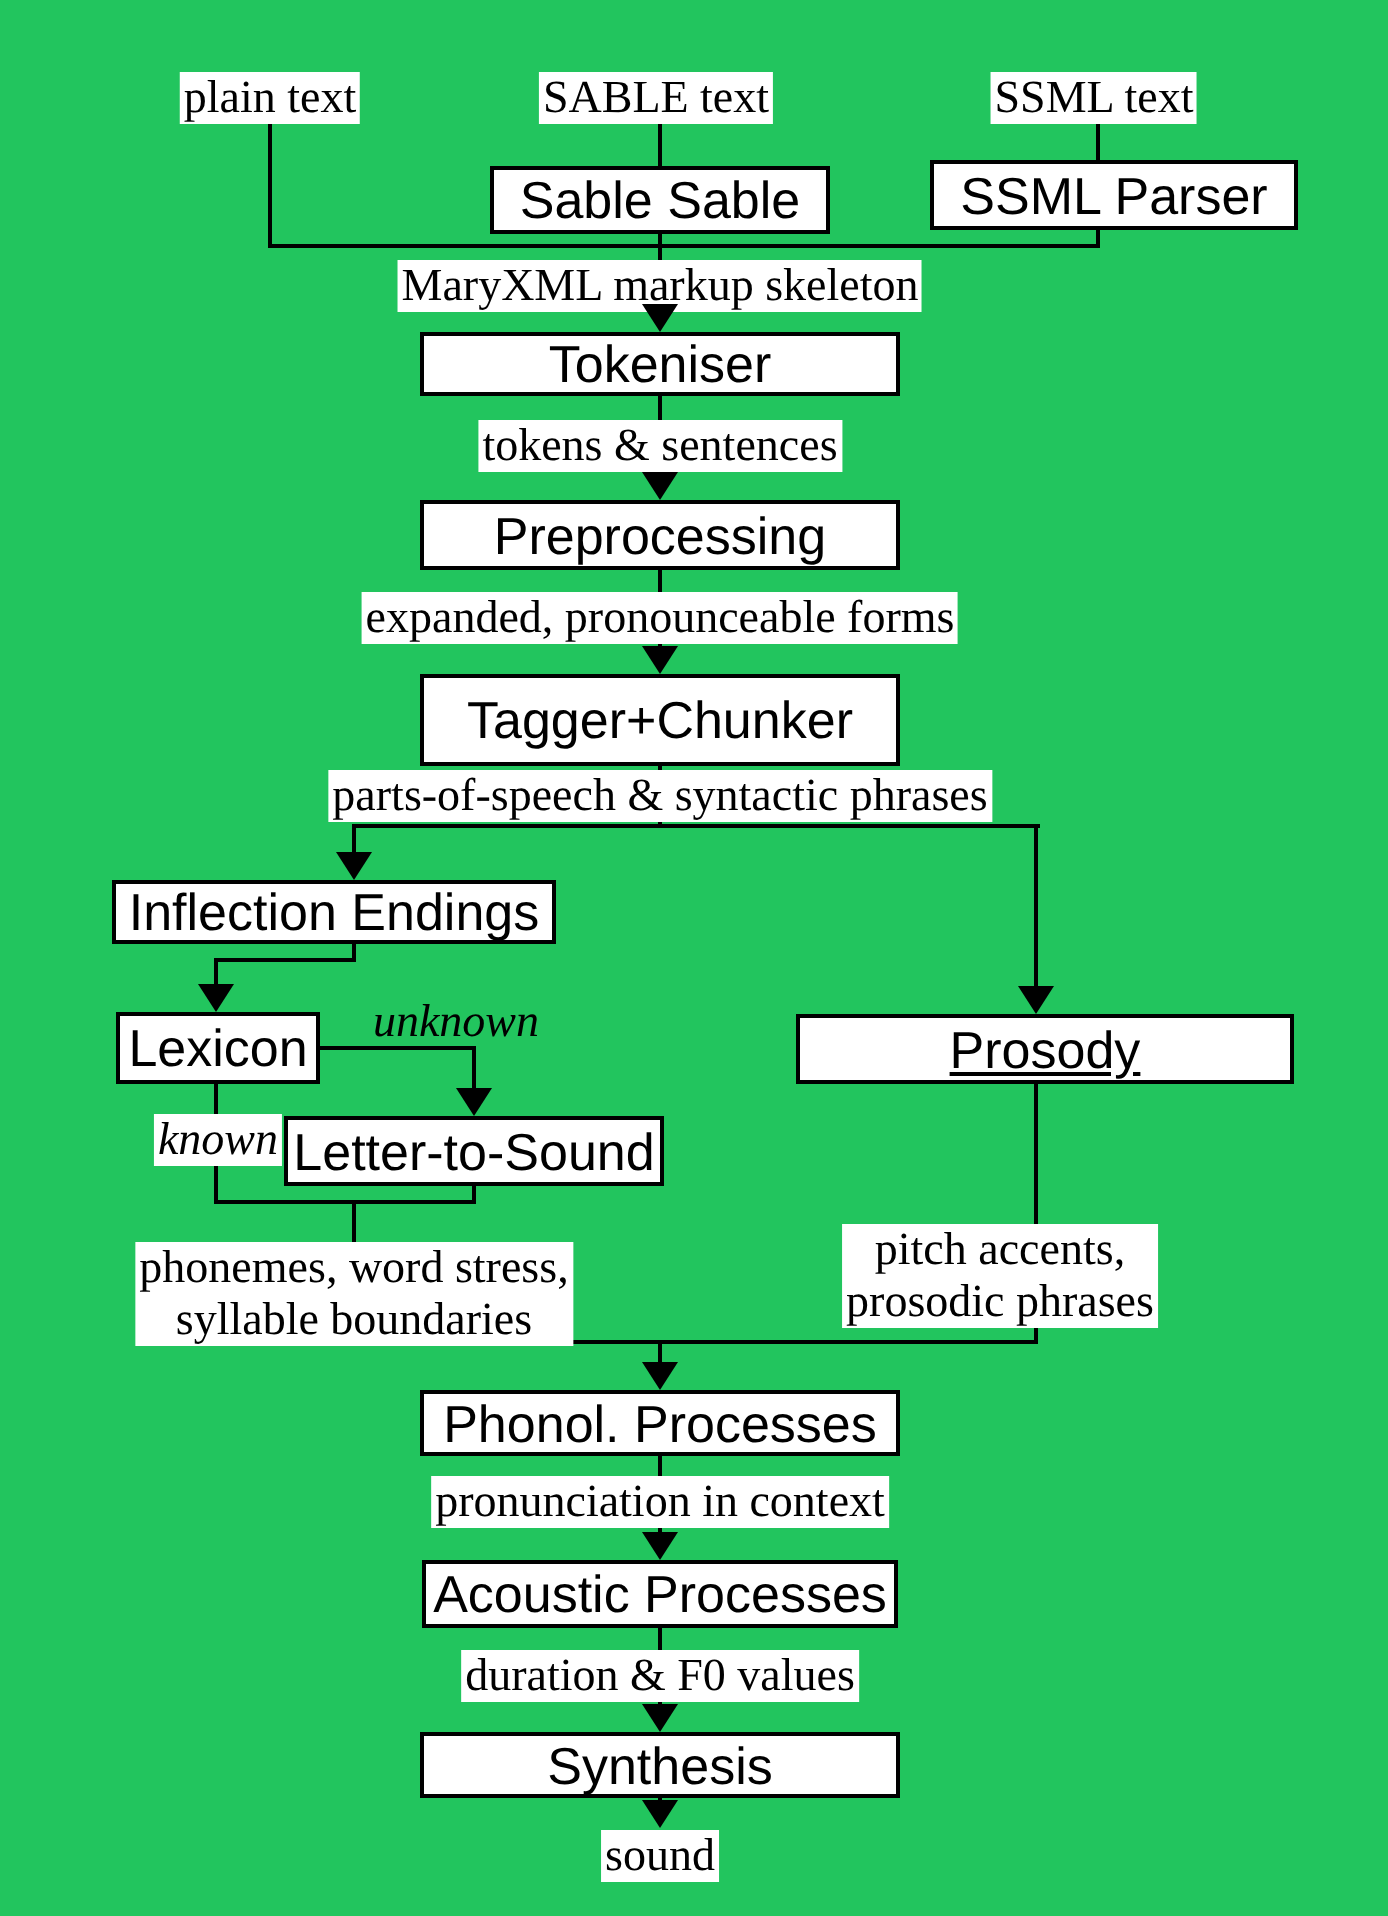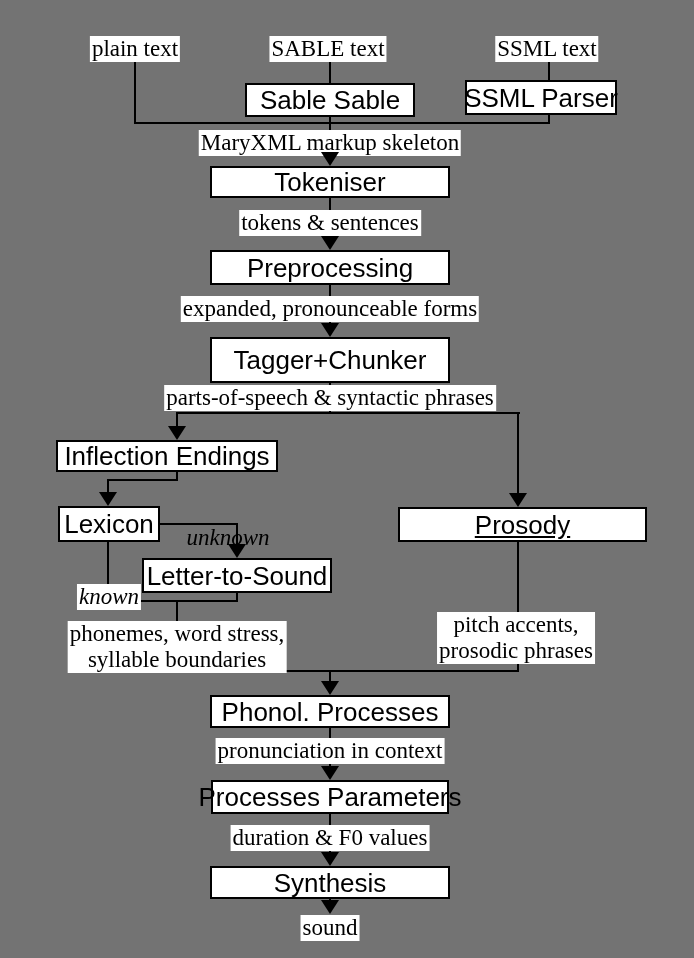--- a/index.html
+++ b/index.html
@@ -1,20 +1,20 @@
 <!DOCTYPE html>
 <html><head>
 <meta charset="utf-8">
 <style>
   html, body { margin: 0; padding: 0; background: #ffffff; }
   #canvas {
     position: relative;
     width: 694px;
     height: 958px;
-    background: #737373;
+    background: #22c55e;
     overflow: hidden;
     font-family: "Liberation Serif", serif;
     color: #000;
   }
   
   .box {
     position: absolute;
     box-sizing: border-box;
     background: #ffffff;
     border: 2px solid #000000;
@@ -34,21 +34,21 @@
     font-family: "Liberation Serif", serif;
     font-size: 23px;
     line-height: 26px;
     white-space: nowrap;
     text-align: center;
     background: #ffffff;
     padding: 0 2px;
     z-index: 2;
   }
   .lbl.transparent { background: transparent; }
-  .lbl.italic { font-style: italic; margin-top: 27px; }
+  .lbl.italic { font-style: italic; }
   
   .vline, .hline { position: absolute; background: #000000; z-index: 1; }
   .vline { width: 2px; }
   .hline { height: 2px; }
   
   .arrow {
     position: absolute;
     width: 0; height: 0;
     border-left: 9px solid transparent;
     border-right: 9px solid transparent;
@@ -106,45 +106,45 @@
   <div class="arrow" style="left:321px;top:681px;"></div>
   <div class="arrow" style="left:321px;top:766px;"></div>
   <div class="arrow" style="left:321px;top:852px;"></div>
   <div class="arrow" style="left:321px;top:900px;"></div>
 
   <div class="lbl" style="left:135px;top:36px;">plain text</div>
   <div class="lbl" style="left:328px;top:36px;">SABLE text</div>
   <div class="lbl" style="left:547px;top:36px;">SSML text</div>
 
   <div class="box" style="left:245px;top:83px;width:170px;height:34px;">Sable Sable</div>
-  <div class="box" style="left:465px;top:80px;width:152px;height:35px;">SSML Parser</div>
+  <div class="box" style="left:465px;top:80px;width:184px;height:35px;">SSML Parser</div>
   <div class="box" style="left:210px;top:166px;width:240px;height:32px;">Tokeniser</div>
   <div class="box" style="left:210px;top:250px;width:240px;height:35px;">Preprocessing</div>
   <div class="box" style="left:210px;top:337px;width:240px;height:46px;">Tagger+Chunker</div>
   <div class="box" style="left:56px;top:440px;width:222px;height:32px;">Inflection Endings</div>
   <div class="box" style="left:58px;top:506px;width:102px;height:36px;">Lexicon</div>
   <div class="box" style="left:142px;top:558px;width:190px;height:35px;">Letter-to-Sound</div>
   <div class="box" style="left:398px;top:507px;width:249px;height:35px;text-decoration:underline;">Prosody</div>
   <div class="box" style="left:210px;top:695px;width:240px;height:33px;">Phonol. Processes</div>
-  <div class="box" style="left:211px;top:780px;width:238px;height:34px;">Processes Parameters</div>
+  <div class="box" style="left:211px;top:780px;width:238px;height:34px;">Acoustic Processes</div>
   <div class="box" style="left:210px;top:866px;width:240px;height:33px;">Synthesis</div>
 
   <div class="lbl" style="left:330px;top:130px;">MaryXML markup skeleton</div>
   <div class="lbl" style="left:330px;top:210px;">tokens &amp; sentences</div>
   <div class="lbl" style="left:330px;top:296px;">expanded, pronounceable forms</div>
   <div class="lbl" style="left:330px;top:385px;">parts-of-speech &amp; syntactic phrases</div>
 
   <div class="lbl italic transparent" style="left:228px;top:498px;">unknown</div>
   <div class="lbl italic" style="left:109px;top:557px;">known</div>
 
   <div class="lbl" style="left:177px;top:621px;">
     <span style="display:block;">phonemes, word stress,</span>
     <span style="display:block;">syllable boundaries</span>
   </div>
-  <div class="lbl" style="left:516px;top:612px;">
+  <div class="lbl" style="left:500px;top:612px;">
     <span style="display:block;">pitch accents,</span>
     <span style="display:block;">prosodic phrases</span>
   </div>
 
   <div class="lbl" style="left:330px;top:738px;">pronunciation in context</div>
   <div class="lbl" style="left:330px;top:825px;">duration &amp; F0 values</div>
   <div class="lbl" style="left:330px;top:915px;">sound</div>
 
 </div>
 

